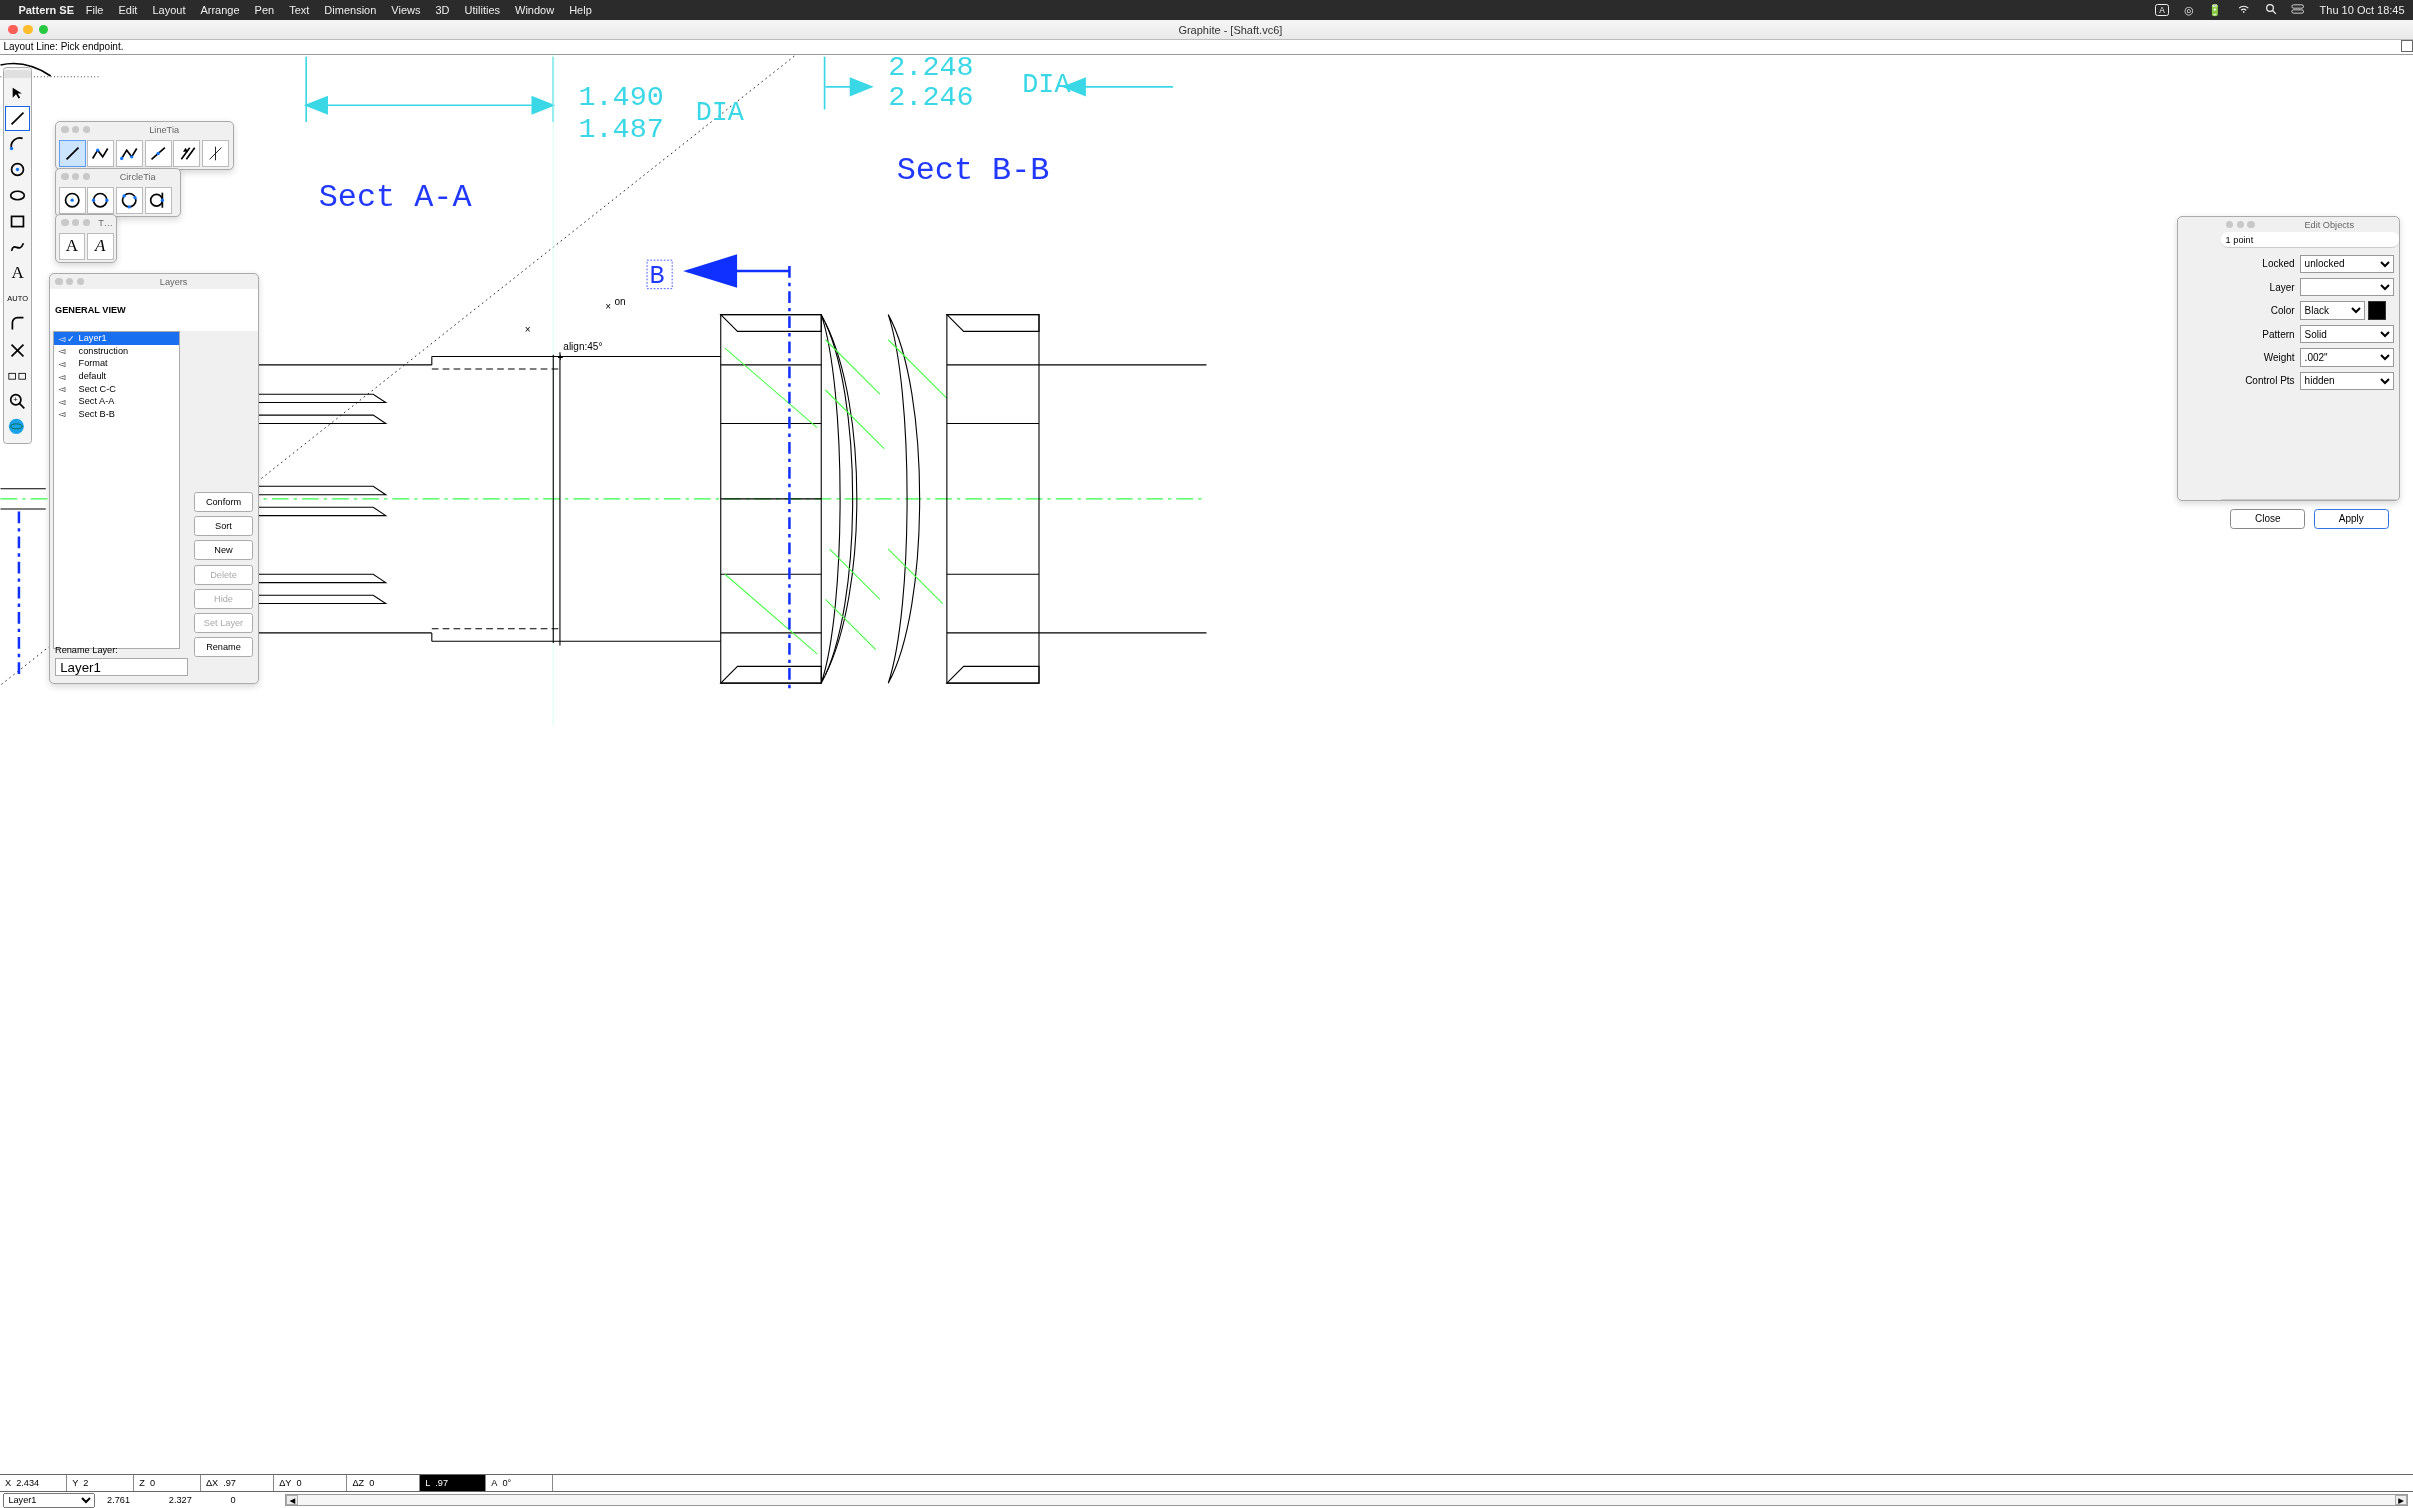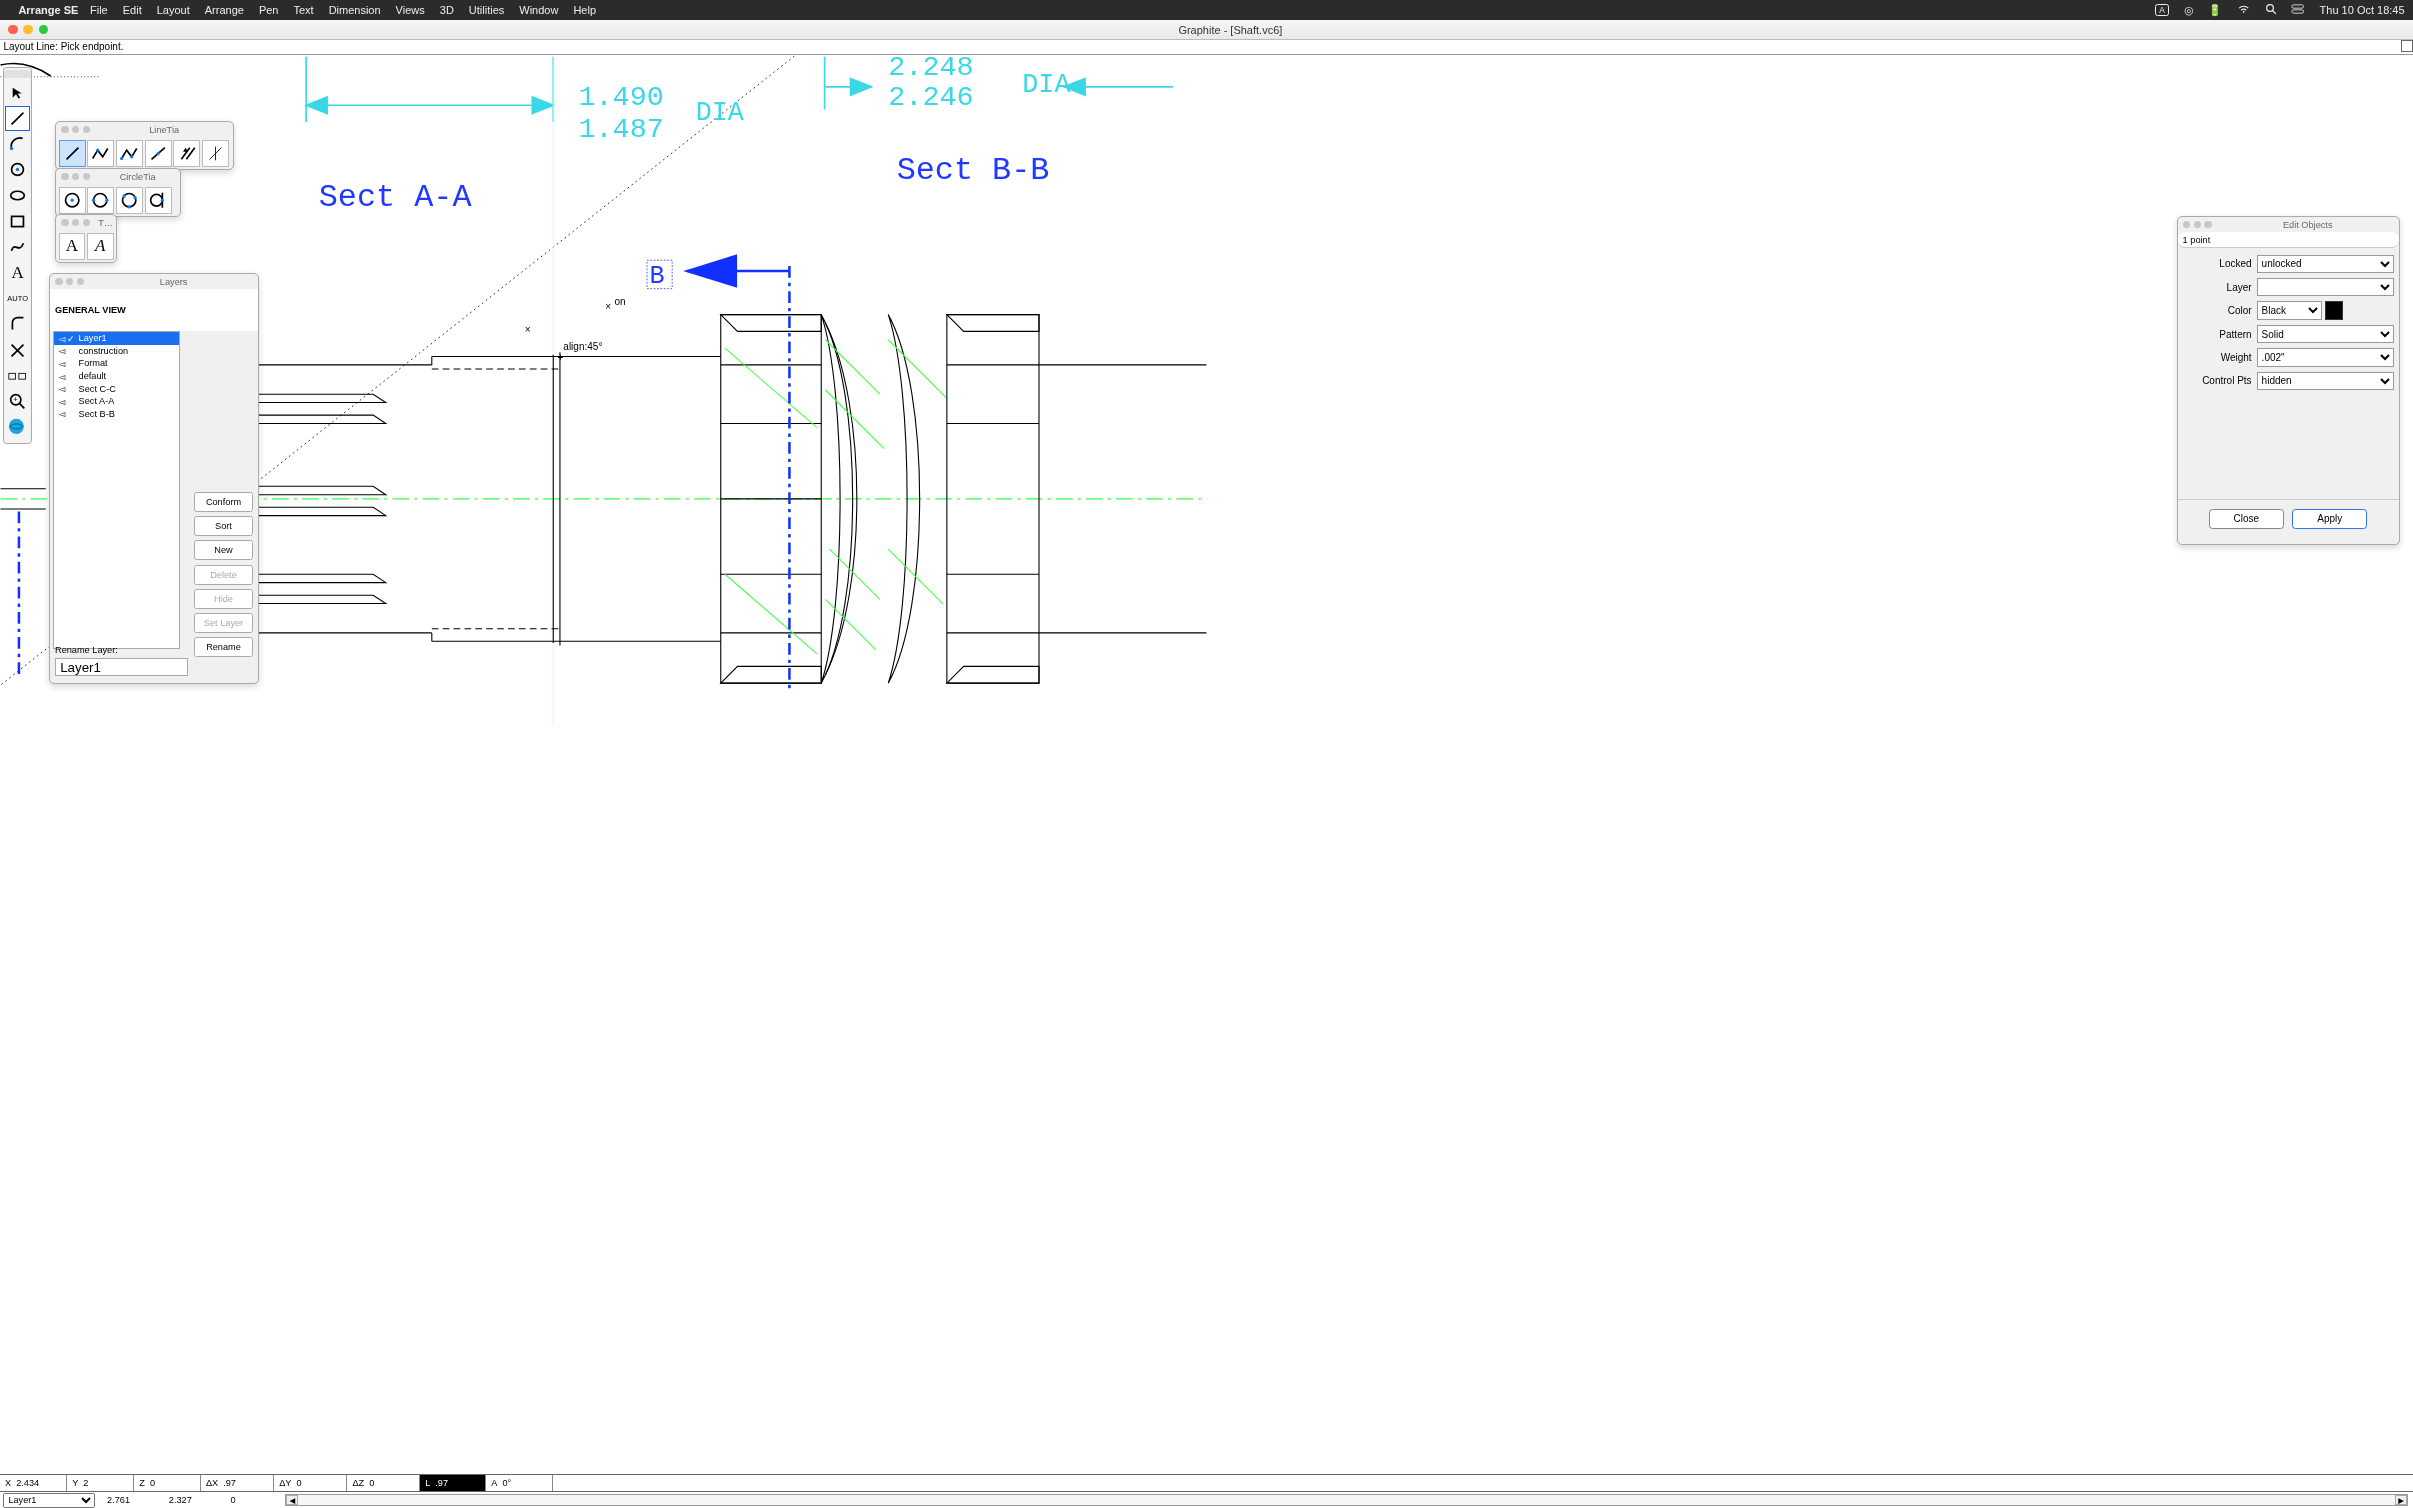--- a/index.html
+++ b/index.html
@@ -88,21 +88,21 @@
 svg.drawing { position:absolute; top:0; left:0; }
 .dimtext { fill:#3ad8e6; font-family:"Courier New",monospace; }
 .secttext { fill:#2038ff; font-family:"Courier New",monospace; }
 
 </style>
 </head>
 <body>
 
 <div class="menubar">
   <span class="apple"></span>
-  <span class="appname">Arrange SE</span>
+  <span class="appname">Pattern SE</span>
   <span class="menu">File</span>
   <span class="menu">Edit</span>
   <span class="menu">Layout</span>
   <span class="menu">Arrange</span>
   <span class="menu">Pen</span>
   <span class="menu">Text</span>
   <span class="menu">Dimension</span>
   <span class="menu">Views</span>
   <span class="menu">3D</span>
   <span class="menu">Utilities</span>
@@ -496,21 +496,21 @@
     <button disabled="">Hide</button>
     <button disabled="">Set Layer</button>
     <button>Rename</button>
   </div>
   <div class="rename">
     <div>Rename Layer:</div>
     <input type="text" value="Layer1" style="">
   </div>
 </div>
 
-<div class="palette editobj" style="top:216px; right:13.4px; height:329px;">
+<div class="palette editobj" style="top:216px; right:13.4px; height:285px;padding-left:43px;">
   <div class="ptitle">
       <div class="dots">
         <span></span>
         <span></span>
         <span></span>
       </div>
       <div class="txt">Edit Objects</div>
     </div>
   <div class="info">1 point</div>
   <div class="fields">

